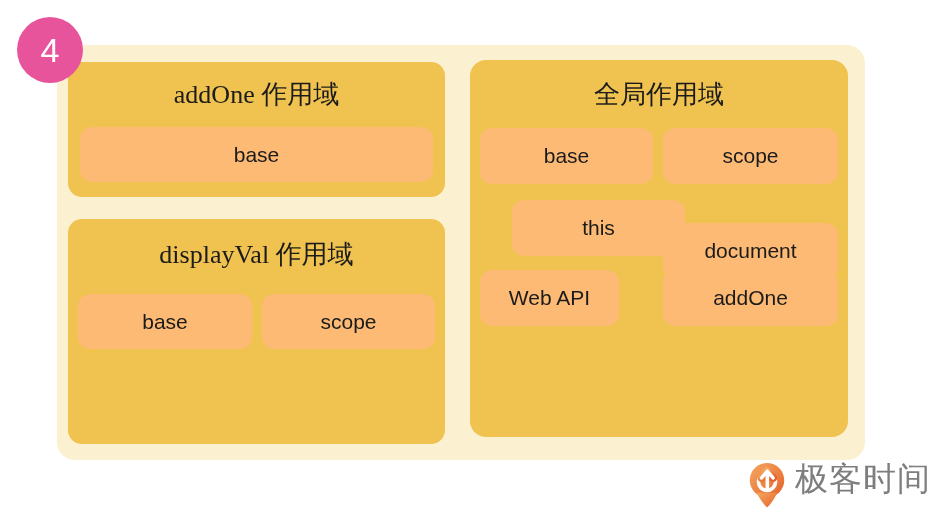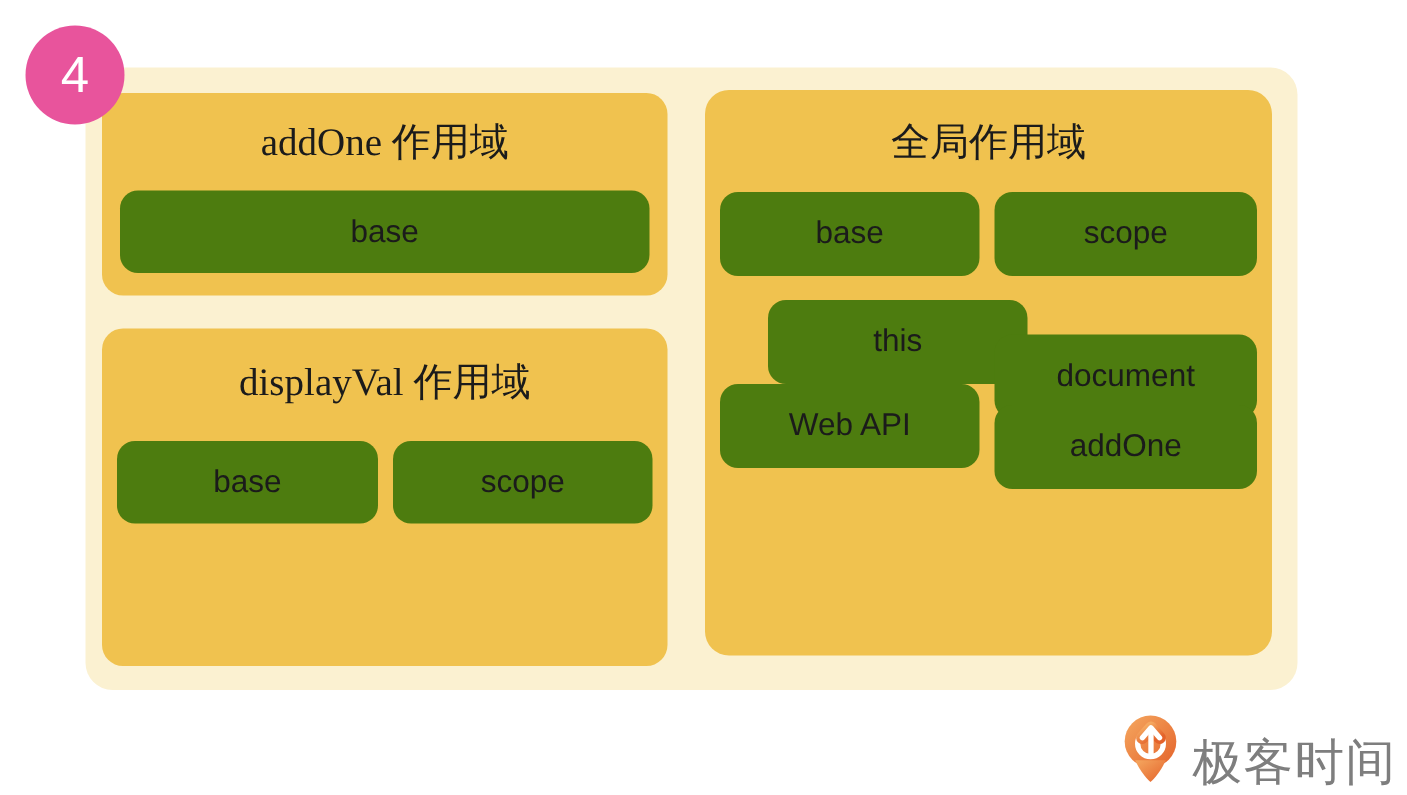--- a/index.html
+++ b/index.html
@@ -41,64 +41,64 @@
     line-height: 30px;
     color: #1B1B1B;
     white-space: nowrap;
     font-family: Liberation Serif, serif;
   }
   .addone  .scope-title   { top: 18px; }
   .displayval .scope-title { top: 21px; }
   .global  .scope-title   { top: 20px; }
   .var-box {
     position: absolute;
-    background: #4d7c0f;
+    background: #fdba74;
     border-radius: 12px;
     display: flex;
     align-items: center;
     justify-content: center;
     font-size: 21px;
     color: #1B1B1B;
     white-space: nowrap;
   }
   
   .addone .vb-base { left: 12px; top: 65px; width: 353px; height: 55px; }
   
   .displayval .vb-base      { left: 10px;  top: 75px;  width: 174px; height: 55px; }
   .displayval .vb-scope     { left: 194px; top: 75px;  width: 173px; height: 55px; }
   .displayval .vb-increment { left: 10px;  top: 138px; width: 357px; height: 55px; }
   
   .global .vb-base     { left: 10px;  top: 68px;  width: 173px; height: 56px; }
   .global .vb-scope    { left: 193px; top: 68px;  width: 175px; height: 56px; }
   .global .vb-this     { left: 10px;  top: 140px; width: 173px; height: 56px; margin-left: 32px; }
   .global .vb-document { left: 193px; top: 140px; width: 175px; height: 56px; margin-top: 23px; }
-  .global .vb-webapi   { left: 10px;  top: 196px; width: 173px; height: 56px; }
+  .global .vb-webapi   { left: 10px;  top: 210px; width: 139px; height: 56px; }
   .global .vb-window   { left: 193px; top: 210px; width: 175px; height: 56px; }
 
   .badge {
     position: absolute;
     left: 17px;
     top: 17px;
     width: 66px;
     height: 66px;
     border-radius: 50%;
     background: #E8549C;
     color: #ffffff;
     font-size: 34px;
     font-weight: 500;
     display: flex;
     align-items: center;
     justify-content: center;
   }
   .footer {
     position: absolute;
     left: 748px;
-    top: 476px;
+    top: 462px;
     display: flex;
-    align-items: flex-end;
+    align-items: flex-start;
     gap: 9px;
   }
   .brand-text {
     font-size: 33px;
     line-height: 1;
     color: #7E7E7E;
     letter-spacing: 1px;
     white-space: nowrap;
   }
 </style>

